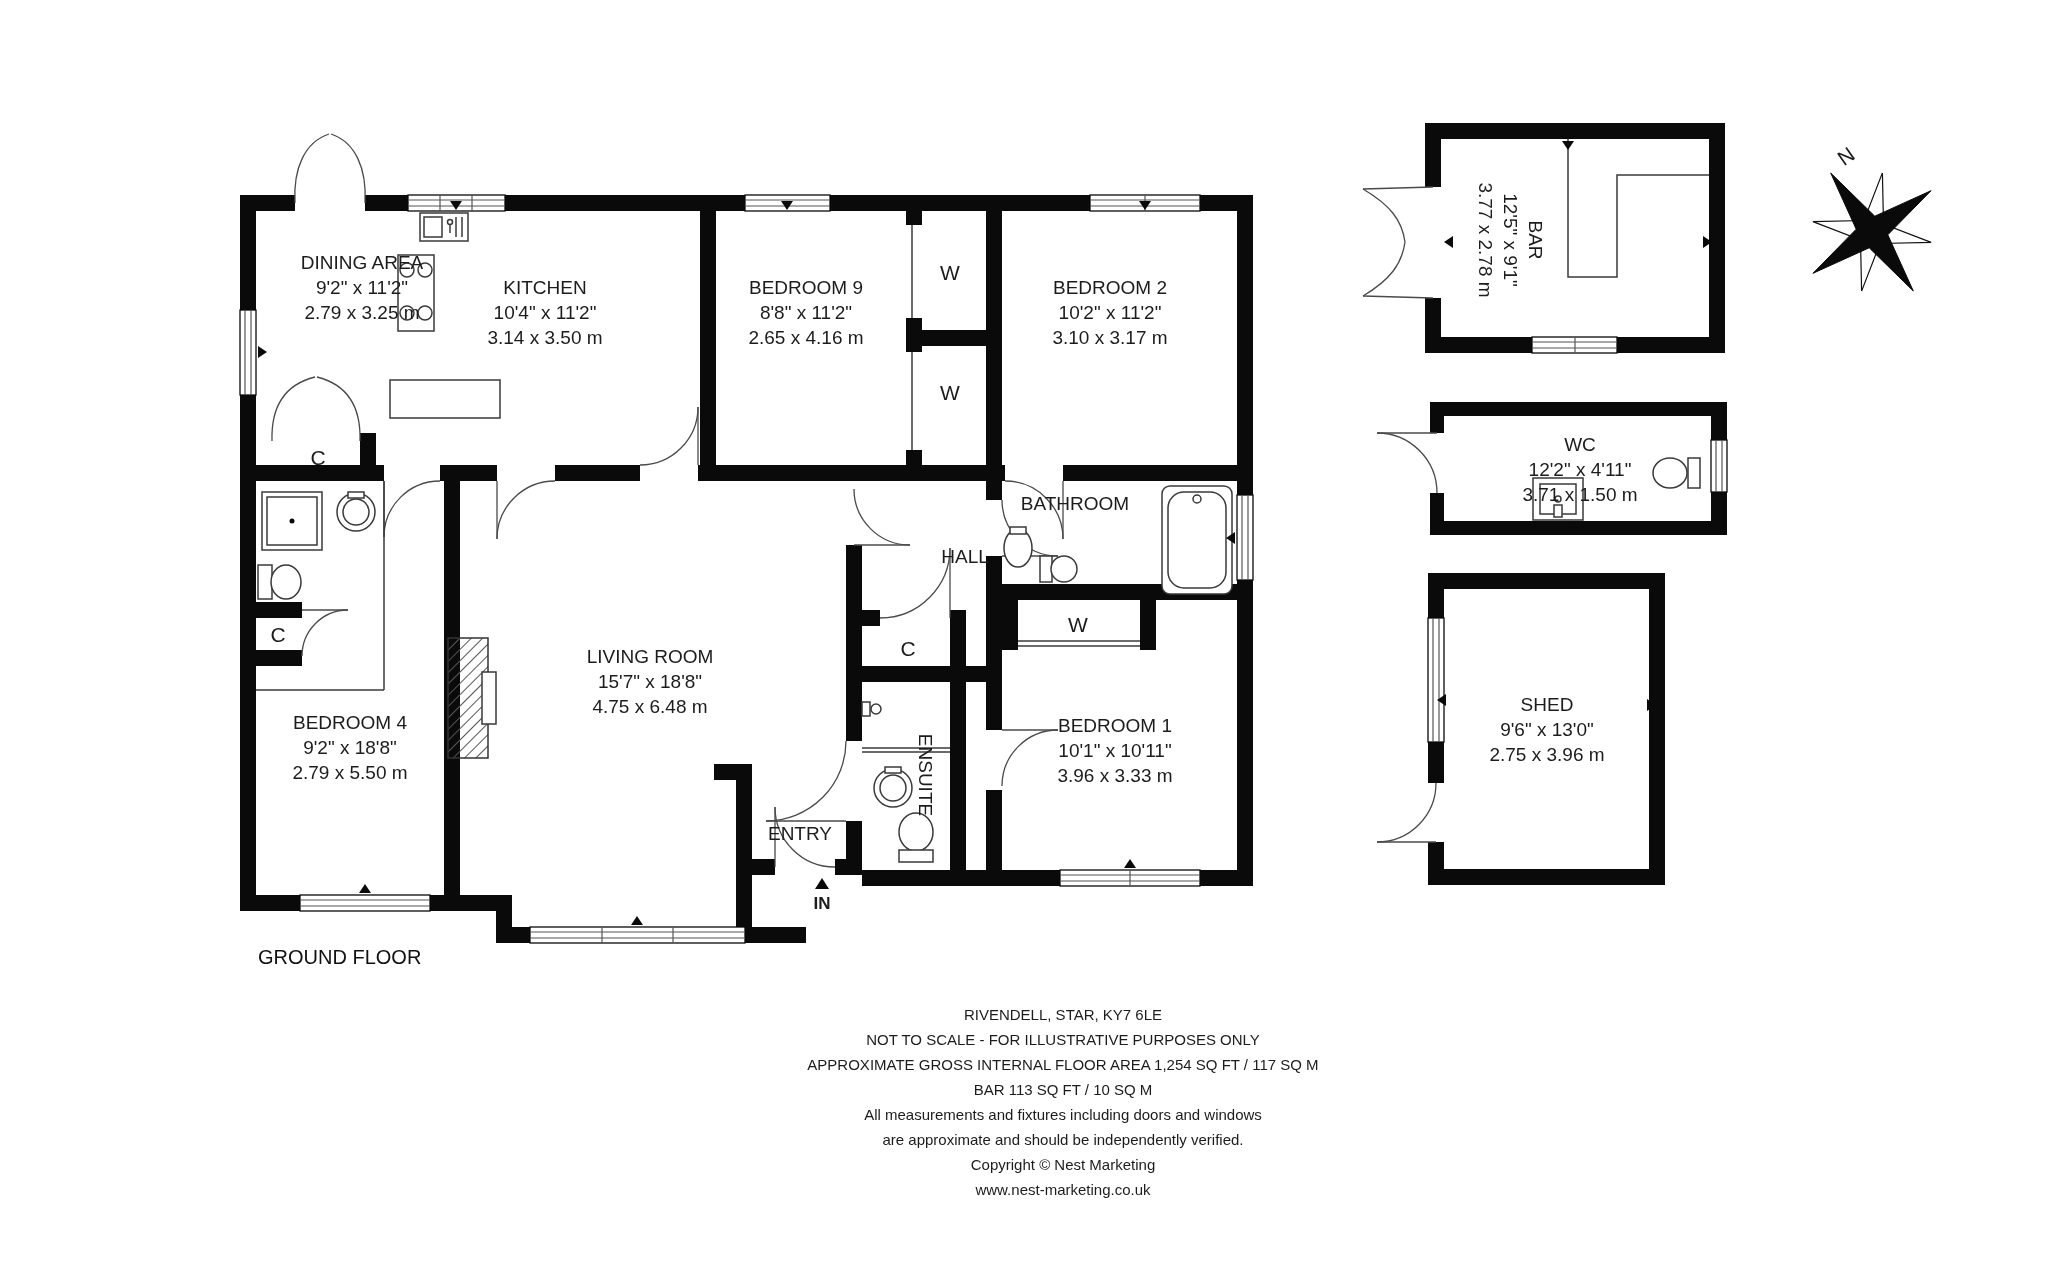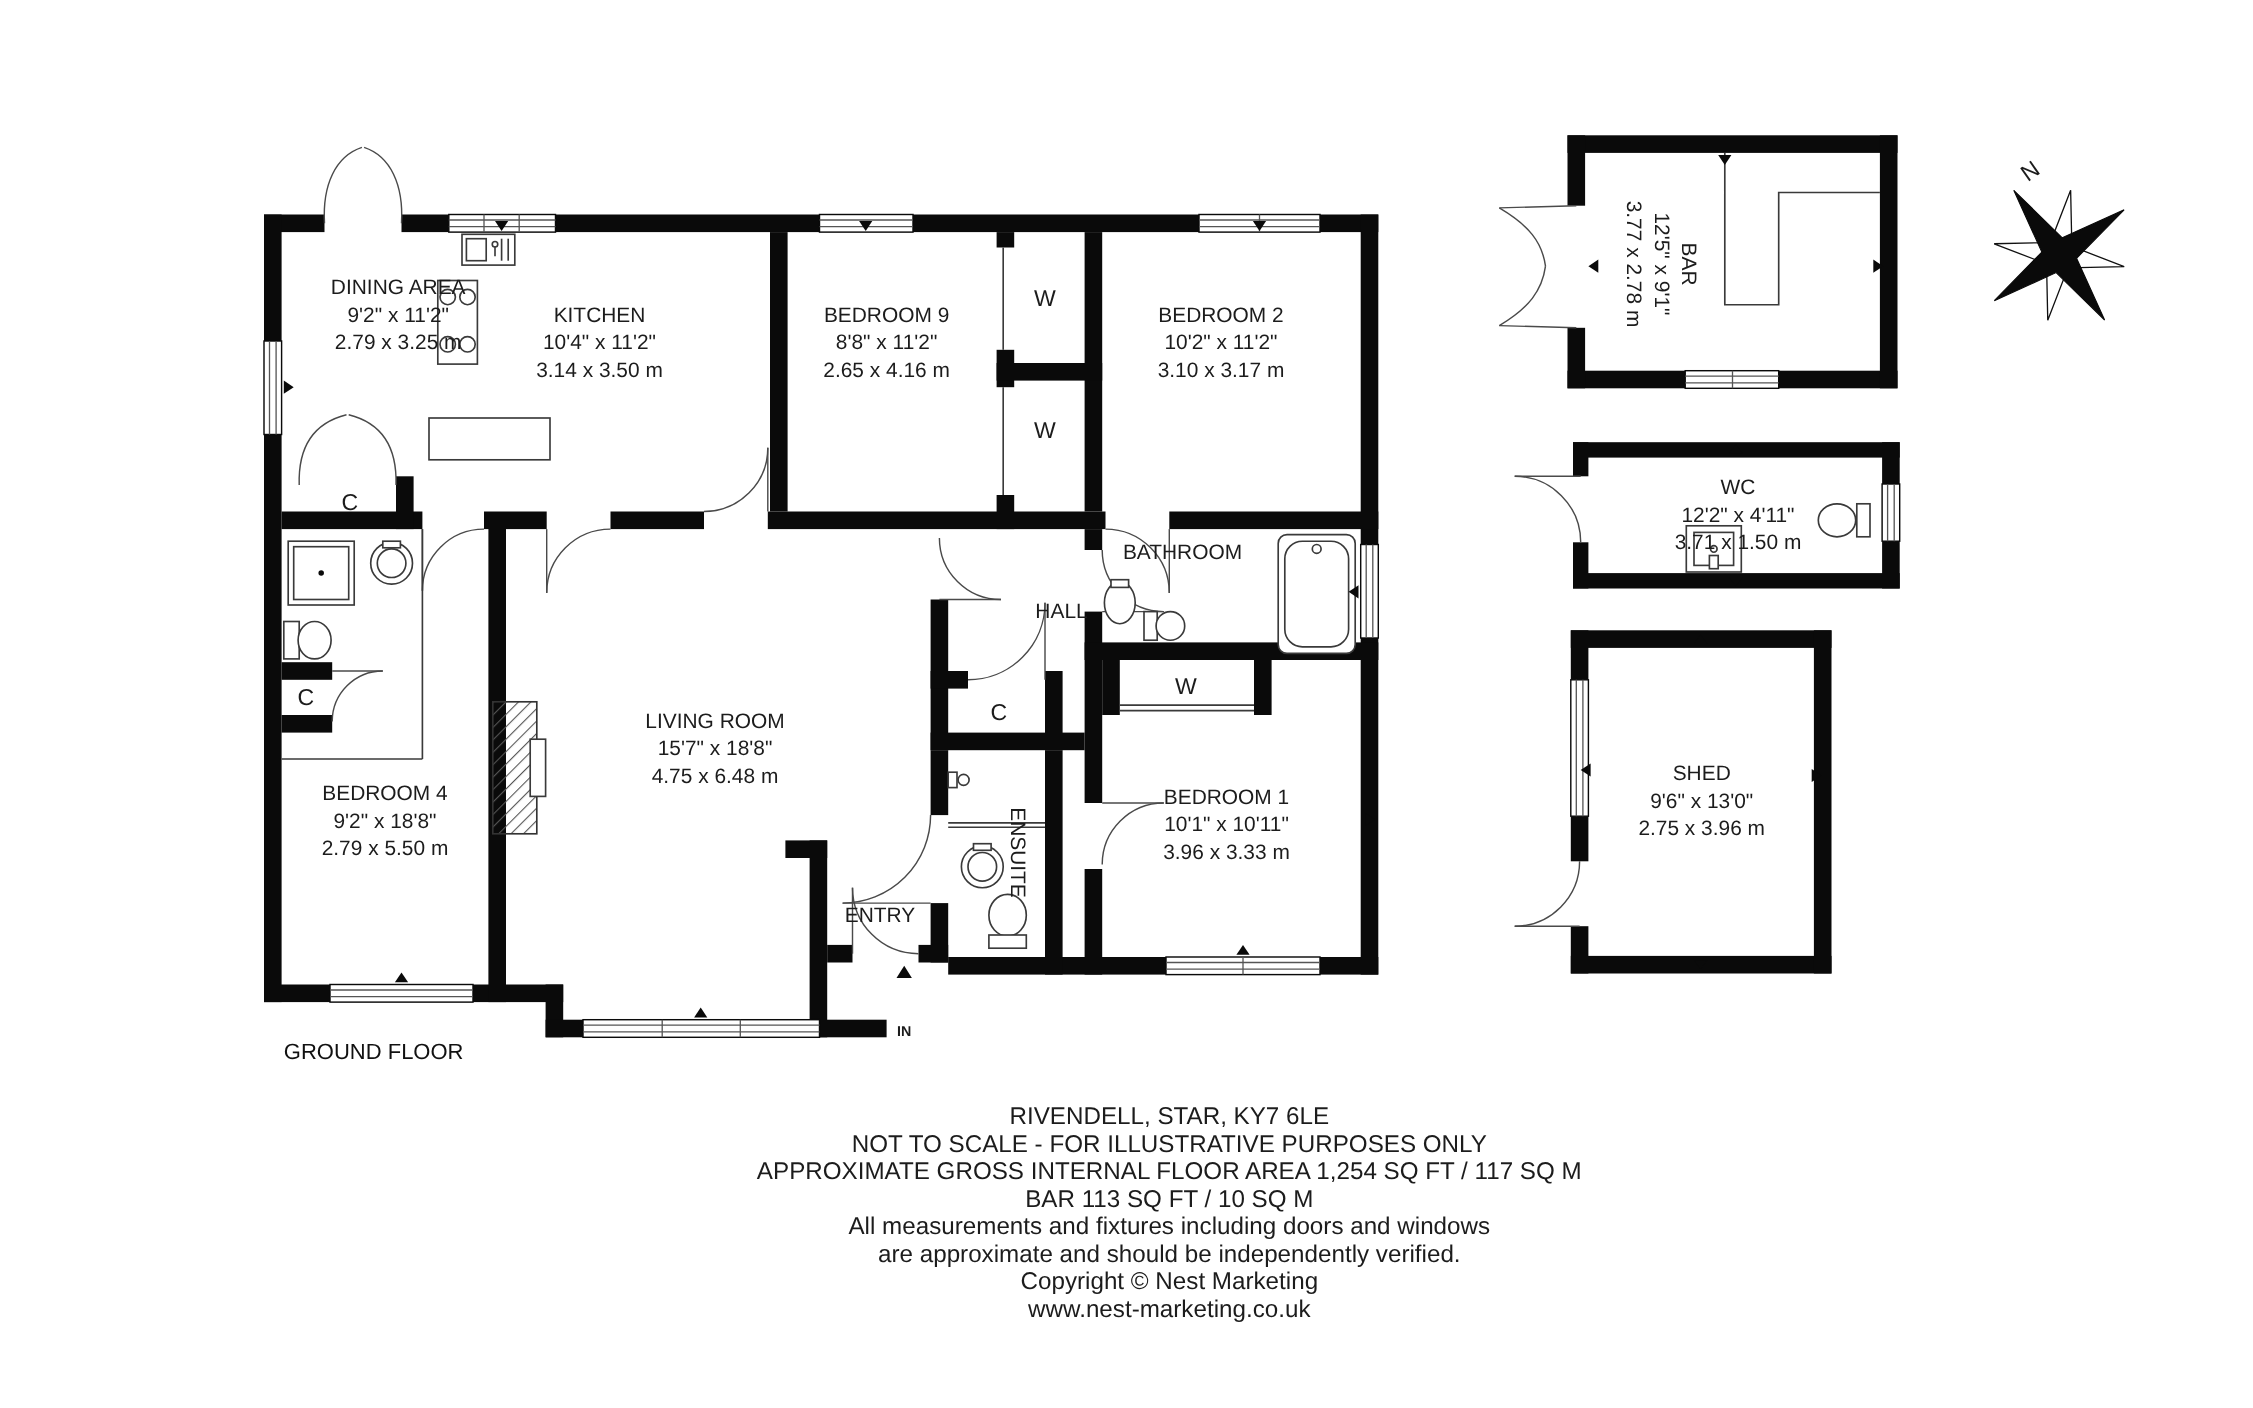--- a/index.html
+++ b/index.html
@@ -4,24 +4,24 @@
 <style>
   html,body{margin:0;padding:0;background:#fff;}
   #stage{position:relative;width:2048px;height:1280px;background:#ffffff;overflow:hidden;
          font-family:"Liberation Sans", sans-serif;color:#1c1c1c;}
   svg{position:absolute;left:0;top:0;}
   .lbl{position:absolute;transform:translate(-50%,-50%);text-align:center;
        font-size:19px;line-height:25px;white-space:nowrap;color:#1c1c1c;}
   .rot90{transform:translate(-50%,-50%) rotate(90deg);}
   .rotN{transform:translate(-50%,-50%) rotate(-35deg);font-size:21px;}
   .tag{font-size:21px;}
-  .in-lbl{font-size:13px;font-weight:bold;margin-top:34px;}
+  .in-lbl{font-size:17px;font-weight:bold;}
   .gf{position:absolute;left:258px;top:946px;font-size:20px;color:#111;}
   #footer{position:absolute;left:673px;top:1002px;width:780px;text-align:center;
-          font-size:22px;line-height:25px;color:#1c1c1c;}
+          font-size:15px;line-height:25px;color:#1c1c1c;}
   .wall{fill:#0a0a0a;}
   .thin{stroke:#3a3a3a;stroke-width:1.5;fill:none;}
   .door{stroke:#4a4a4a;stroke-width:1.3;fill:none;}
   .fix{stroke:#3a3a3a;stroke-width:1.5;fill:#fff;}
   .winr{fill:#ffffff;stroke:#0a0a0a;stroke-width:1.3;}
   .winl{stroke:#555;stroke-width:1.2;}
   .mk{fill:#0a0a0a;}
 </style>
 </head>
 <body>

